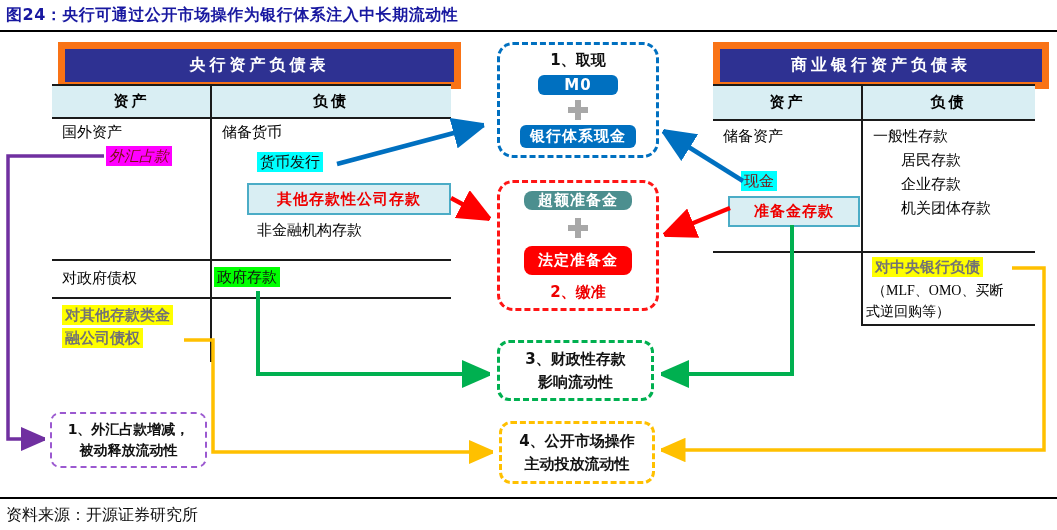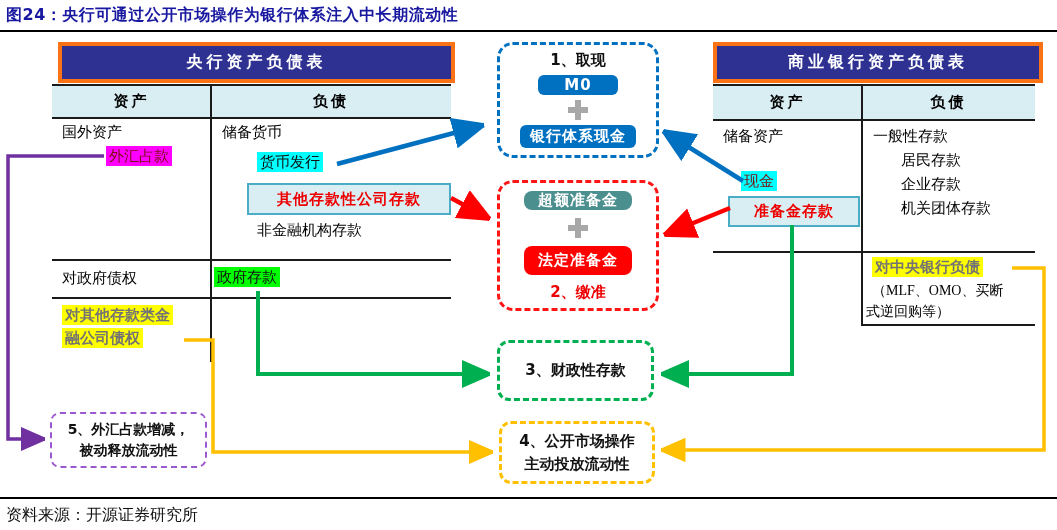--- a/index.html
+++ b/index.html
@@ -5,32 +5,32 @@
   html,body{margin:0;padding:0;background:#fff;}
   #stage{
     position:relative;width:1057px;height:530px;background:#fff;overflow:hidden;
     font-family:"DejaVu Sans","Liberation Sans",sans-serif;color:#000;
   }
   .abs{position:absolute;}
   
   .fig-title{left:6px;top:5px;font-size:16px;font-weight:bold;color:#1818A0;letter-spacing:.5px;}
   .title-rule{left:0;top:30px;width:1057px;height:2px;background:#000;}
   
-  .bar{height:33px;background:#2E3192;border:4px solid #f97316;color:#fff;font-weight:bold;
+  .bar{height:33px;background:#2E3192;border:7px solid #f97316;color:#fff;font-weight:bold;
        font-size:16px;display:flex;align-items:center;justify-content:center;letter-spacing:4px;z-index:1;}
   
   .colhead{background:#D9EEF3;border-top:2px solid #1a1a1a;border-bottom:2px solid #1a1a1a;
            display:flex;z-index:1;}
   .colhead .cell{display:flex;align-items:center;justify-content:center;font-weight:bold;
                  font-size:15px;letter-spacing:3px;}
   .vline,.hline{background:#1a1a1a;z-index:1;}
   .txt{font-size:15px;line-height:20px;white-space:nowrap;z-index:1;
        font-family:"Liberation Serif","DejaVu Serif",serif;}
   .hl{padding:0 3px;}
-  .hl-magenta{background:#FF00FF;color:#7B1010;}
+  .hl-magenta{background:#FF00FF;color:#7B1010;font-style:italic;}
   .hl-cyan{background:#00FFFF;color:#7B1010;}
   .hl-cyan-k{background:#00FFFF;color:#111;}
   .hl-green{background:#00FF00;color:#111;}
   .hl-yellow{background:#FFFF00;color:#737373;font-weight:bold;}
   .cellbox{background:#D9EEF3;border:2px solid #4BACC6;color:#EE0000;font-weight:bold;
            display:flex;align-items:center;justify-content:center;font-size:15px;z-index:1;
            font-family:"Liberation Serif","DejaVu Serif",serif;letter-spacing:1px;}
   
   .flowbox{border-radius:16px;display:flex;flex-direction:column;align-items:center;
            background:#fff;z-index:3;box-sizing:border-box;}
@@ -143,33 +143,34 @@
   <div class="abs flowbox fb-red" style="left:497px;top:180px;width:162px;height:131px;padding:8px 0 6px 0;justify-content:space-between;">
     <div class="pill pill-teal">超额准备金</div>
     <div class="plus"></div>
     <div class="pill pill-red">法定准备金</div>
     <div class="fb-label red">2、缴准</div>
   </div>
 
   <div class="abs flowbox fb-green" style="left:497px;top:340px;width:157px;height:61px;">
     <div class="center2">
       <span>3、财政性存款</span>
+      <span>影响流动性</span>
     </div>
   </div>
 
   <div class="abs flowbox fb-yellow" style="left:499px;top:421px;width:156px;height:63px;">
     <div class="center2">
       <span>4、公开市场操作</span>
       <span>主动投放流动性</span>
     </div>
   </div>
 
   <div class="abs flowbox fb-purple" style="left:50px;top:412px;width:157px;height:56px;">
     <div class="center2" style="font-size:14px;line-height:21px;">
-      <span>5、外汇占款增减，</span>
+      <span>1、外汇占款增减，</span>
       <span>被动释放流动性</span>
     </div>
   </div>
 
   <div class="abs src-rule"></div>
   <div class="abs source">资料来源：开源证券研究所</div>
 
 </div>
 
 </body></html>

